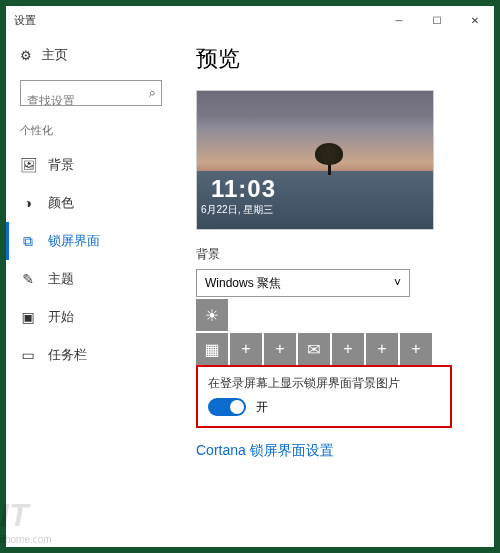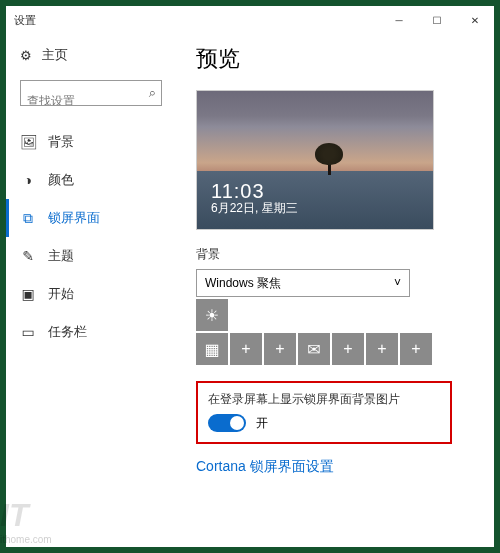--- a/index.html
+++ b/index.html
@@ -19,27 +19,27 @@
 .sb-item { display: flex; align-items: center; gap: 12px; padding: 10px 14px; font-size: 13px; color: #333; cursor: default; }
 .sb-item.active { color: #0a6cce; border-left: 3px solid #0a6cce; padding-left: 11px; }
 .sb-item .ico { width: 16px; text-align: center; font-size: 14px; }
 .main { flex: 1; padding: 10px 22px 10px 20px; overflow-y: auto; }
 .main h1 { font-size: 22px; font-weight: 400; margin-bottom: 16px; }
 .preview { width: 238px; height: 140px; border: 1px solid #ccc; position: relative; overflow: hidden; background: linear-gradient(to bottom, #6d6a7a 0%, #7b7886 18%, #8d8b99 26%, #c9a58a 52%, #b98d78 58%, #48596a 60%, #3b4d60 100%); }
 .preview .tree { position: absolute; left: 118px; top: 52px; width: 30px; height: 30px; }
 .preview .tree::before { content: ""; position: absolute; left: 13px; top: 14px; width: 3px; height: 18px; background: #1a1410; }
 .preview .tree::after { content: ""; position: absolute; left: 0; top: 0; width: 28px; height: 22px; background: radial-gradient(circle, #2a2518 30%, #231f14 70%); border-radius: 50% 50% 45% 45%; }
 .preview .reflect { position: absolute; left: 0; bottom: 0; width: 100%; height: 42%; background: linear-gradient(to bottom, #546578 0%, #3a4c5e 100%); }
-.preview .time { position: absolute; left: 14px; bottom: 26px; color: #fff; font-size: 20px; font-weight: 400; letter-spacing: 1px; }
-.preview .date { position: absolute; left: 14px; bottom: 12px; color: #fff; font-size: 12px; }
+.preview .time { position: absolute; left: 14px; bottom: 26px; color: #fff; font-size: 24px; font-weight: 700; letter-spacing: 1px; }
+.preview .date { position: absolute; left: 4px; bottom: 12px; color: #fff; font-size: 10px; }
 .label { font-size: 12px; color: #333; margin-top: 16px; margin-bottom: 6px; }
 .dropdown { width: 214px; height: 28px; border: 1px solid #999; display: flex; align-items: center; justify-content: space-between; padding: 0 8px; font-size: 12px; cursor: default; }
 .tile-row { display: flex; gap: 2px; margin-top: 2px; }
 .tile { width: 32px; height: 32px; background: #8a8a8a; display: flex; align-items: center; justify-content: center; color: #fff; font-size: 16px; cursor: default; }
-.highlight-box { border: 2px solid #d40000; padding: 8px 10px 10px 10px; margin-top: 16px; width: 256px; }
+.highlight-box { border: 2px solid #d40000; padding: 8px 10px 10px 10px; width: 256px; }
 .toggle-row { display: flex; align-items: center; gap: 10px; margin-top: 6px; }
 .toggle { width: 38px; height: 18px; border-radius: 9px; background: #0a6cce; position: relative; cursor: default; }
 .toggle::after { content: ""; position: absolute; right: 2px; top: 2px; width: 14px; height: 14px; background: #fff; border-radius: 50%; }
 .toggle-label { font-size: 12px; }
 .link { color: #0a6cce; font-size: 14px; margin-top: 14px; cursor: default; display: block; }
 .watermark { position: absolute; left: 0; bottom: 8px; color: rgba(0,0,0,0.12); font-size: 32px; font-style: italic; font-weight: 700; pointer-events: none; }
 .watermark small { display: block; font-size: 10px; font-style: normal; font-weight: 400; color: rgba(0,0,0,0.2); }
 </style>
 </head>
 <body>
@@ -56,20 +56,21 @@
   <div class="content">
     <div class="sidebar">
       <div class="sb-home">
         <span class="ico">⚙</span>
         <span>主页</span>
       </div>
       <div class="sb-search">
         <input type="text" placeholder="查找设置" style="">
         <span class="sb-search-icon">⌕</span>
       </div>
+      <div class="sb-section">个性化</div>
 
       <div class="sb-item">
         <span class="ico">🖼</span>
         <span>背景</span>
       </div>
       <div class="sb-item">
         <span class="ico">◑</span>
         <span>颜色</span>
       </div>
       <div class="sb-item active">

